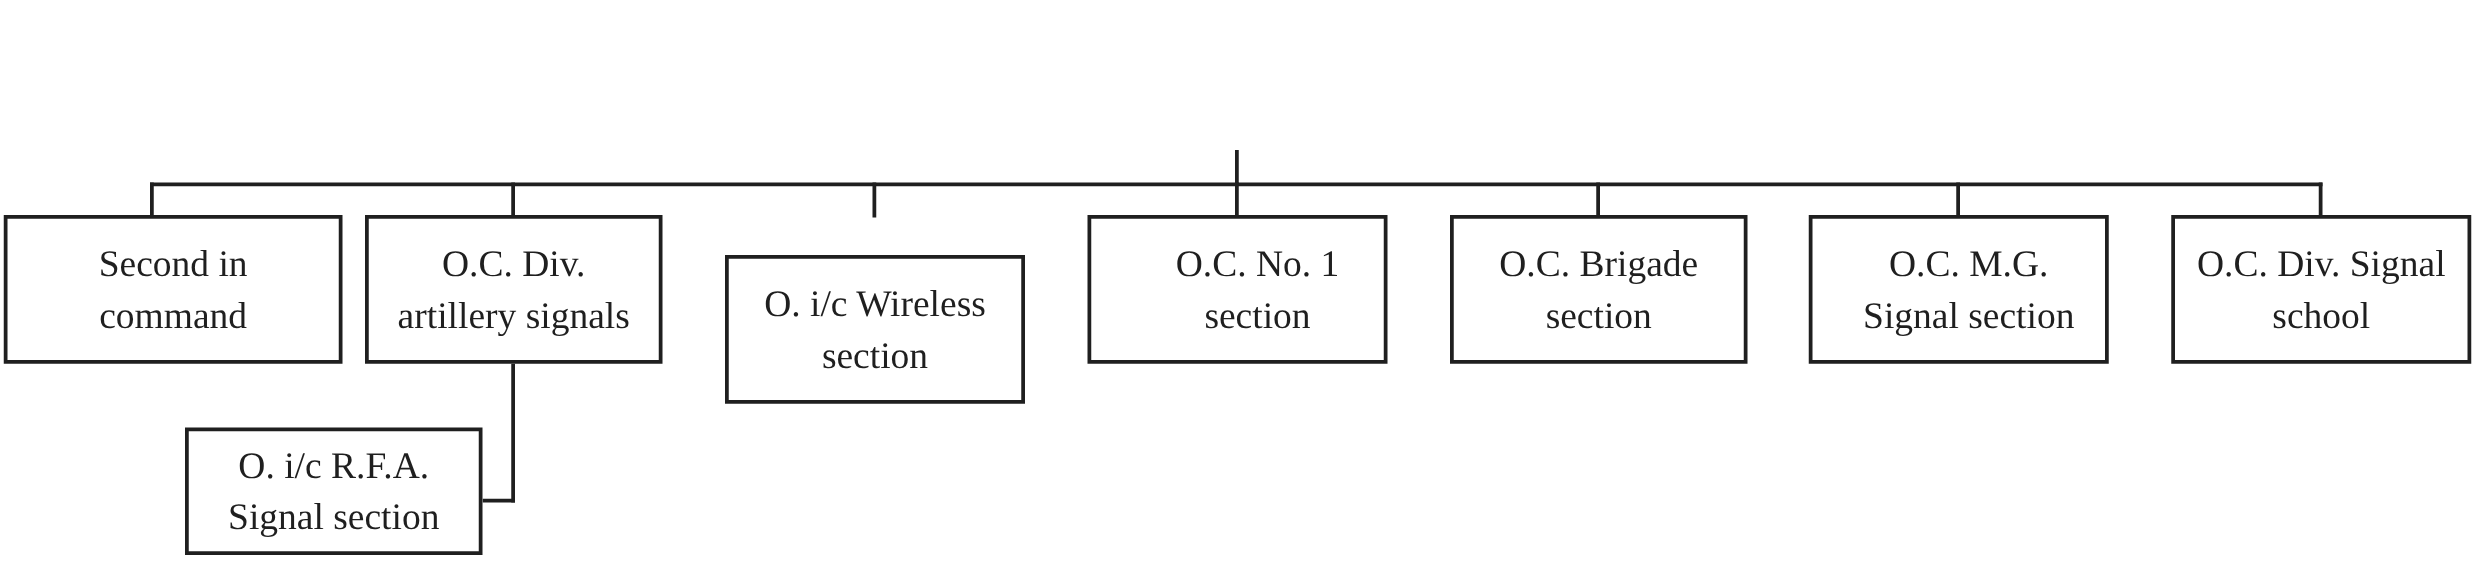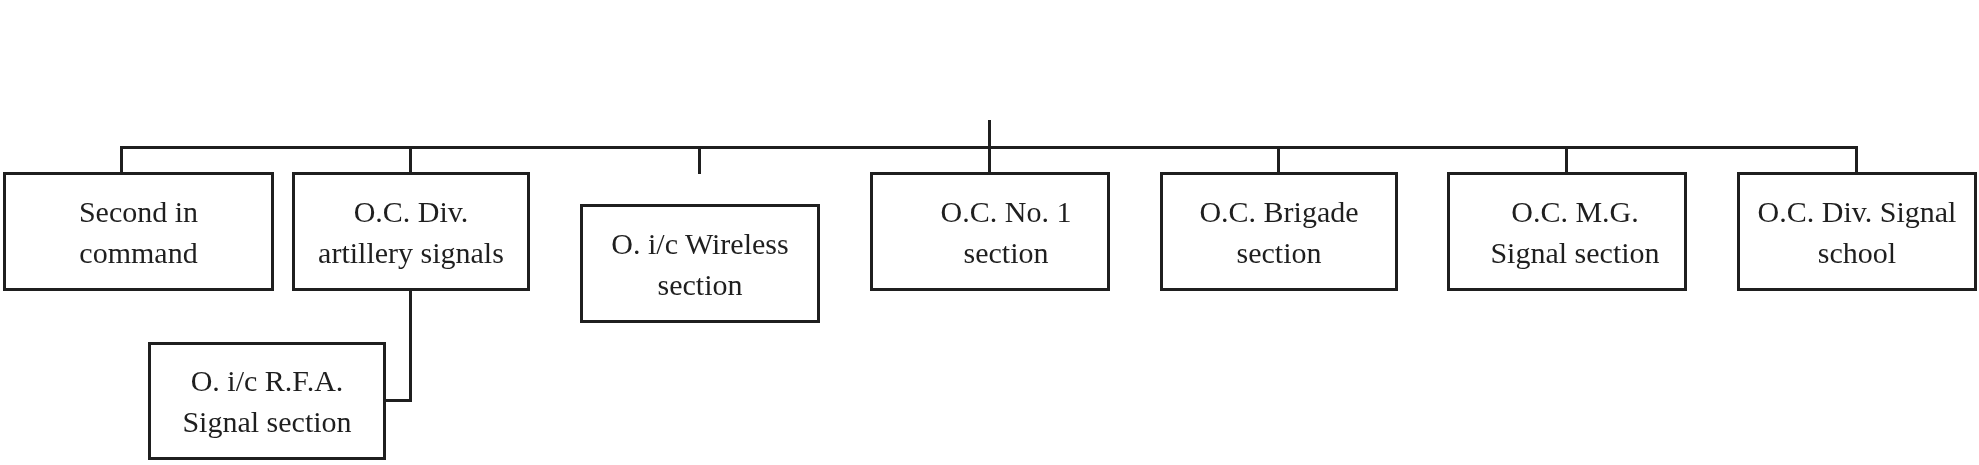--- a/index.html
+++ b/index.html
@@ -40,21 +40,21 @@
   .n-root { left: 870px; top: 3px;   width: 240px; height: 119px; }
   
   .n-c0 { left: 3px;    top: 172px; width: 271px; height: 119px; }
   .n-c1 { left: 292px;  top: 172px; width: 238px; height: 119px; }
   .n-c2 { left: 580px;  top: 176px; width: 240px; height: 119px; margin-top: 28px; }
   .n-c3 { left: 870px;  top: 172px; width: 240px; height: 119px; padding-left: 32px; }
   .n-c4 { left: 1160px; top: 172px; width: 238px; height: 119px; }
   .n-c5 { left: 1447px; top: 172px; width: 240px; height: 119px; padding-left: 16px; }
   .n-c6 { left: 1737px; top: 172px; width: 240px; height: 119px; font-family: Liberation Serif, serif; }
   
-  .n-g0 { left: 148px;  top: 342px; width: 238px; height: 118px; }
+  .n-g0 { left: 148px;  top: 342px; width: 238px; height: 102px; }
   
   .l-stem   { left: 988px;  top: 120px; width: 3px;    height: 28px; }
   .l-bus    { left: 120px;  top: 146px; width: 1738px; height: 3px;  }
   .l-d0 { left: 120px;  top: 146px; width: 3px; height: 28px; }
   .l-d1 { left: 409px;  top: 146px; width: 3px; height: 28px; }
   .l-d2 { left: 698px;  top: 146px; width: 3px; height: 28px; }
   .l-d3 { left: 988px;  top: 146px; width: 3px; height: 28px; }
   .l-d4 { left: 1277px; top: 146px; width: 3px; height: 28px; }
   .l-d5 { left: 1565px; top: 146px; width: 3px; height: 28px; }
   .l-d6 { left: 1855px; top: 146px; width: 3px; height: 28px; }

